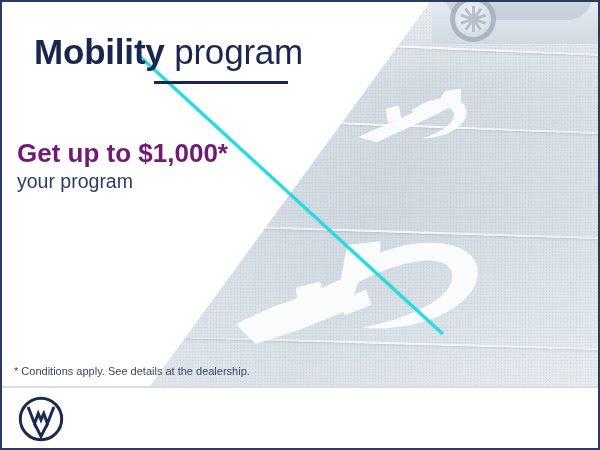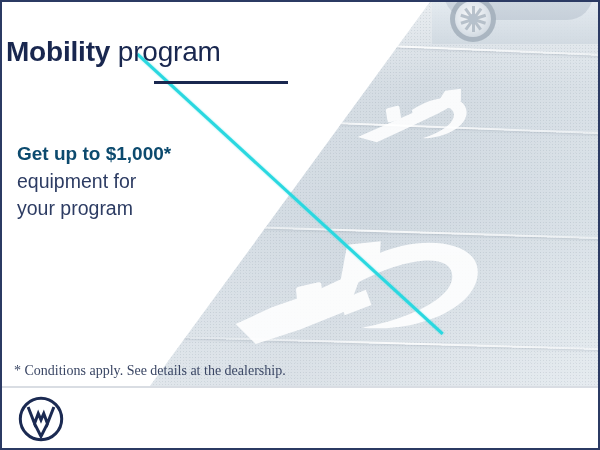--- a/index.html
+++ b/index.html
@@ -133,22 +133,22 @@
     transform: translate(-50%, -50%) rotate(42.5deg);
     transform-origin: 50% 50%;
     box-shadow: 0 0 2px rgba(42,216,224,.6);
   }
 
   
   .copy { position: absolute; left: 0; top: 0; }
 
   #headline {
     position: absolute;
-    left: 4px; top: 28px;
-    font-size: 28px;
+    left: 32px; top: 28px;
+    font-size: 35px;
     line-height: 44px;
     color: #19274f;
     white-space: nowrap;
     letter-spacing: -0.2px;
   }
   #headline .bold { font-weight: bold; }
   #headline .light { font-weight: normal; }
 
   #headline-underline {
     position: absolute;
@@ -160,32 +160,31 @@
   #subcopy {
     position: absolute;
     left: 15px; top: 138px;
     font-size: 19.5px;
     line-height: 27.5px;
     color: #2d3c63;
     white-space: nowrap;
   }
   #subcopy .amount {
     font-weight: bold;
-    color: #0c4a6e;
-    font-size: 19px;
+    color: #701a75;
+    font-size: 26px;
   }
 
   #disclaimer {
     position: absolute;
     left: 12px; top: 363px;
-    font-size: 14px;
+    font-size: 11px;
     line-height: 12px;
     color: #3a4664;
     white-space: nowrap;
-    font-family: Liberation Serif, serif;
   }
 
   
   #footer-divider {
     position: absolute;
     left: 0; top: 384px;
     width: 596px; height: 2px;
     background: #d9dde3;
   }
   #footer {
@@ -253,21 +252,20 @@
 
     <div class="copy">
       <div id="headline">
         <span class="bold">Mobility</span>
         <span class="light">program</span>
       </div>
       <div id="headline-underline"></div>
 
       <div id="subcopy">
         <div class="amount">Get up to $1,000*</div>
-        <div>equipment for</div>
         <div>your program</div>
       </div>
 
       <div id="disclaimer">* Conditions apply. See details at the dealership.</div>
     </div>
   </div>
 
   <div id="footer-divider"></div>
   <div id="footer">
     <div id="vw-logo">

